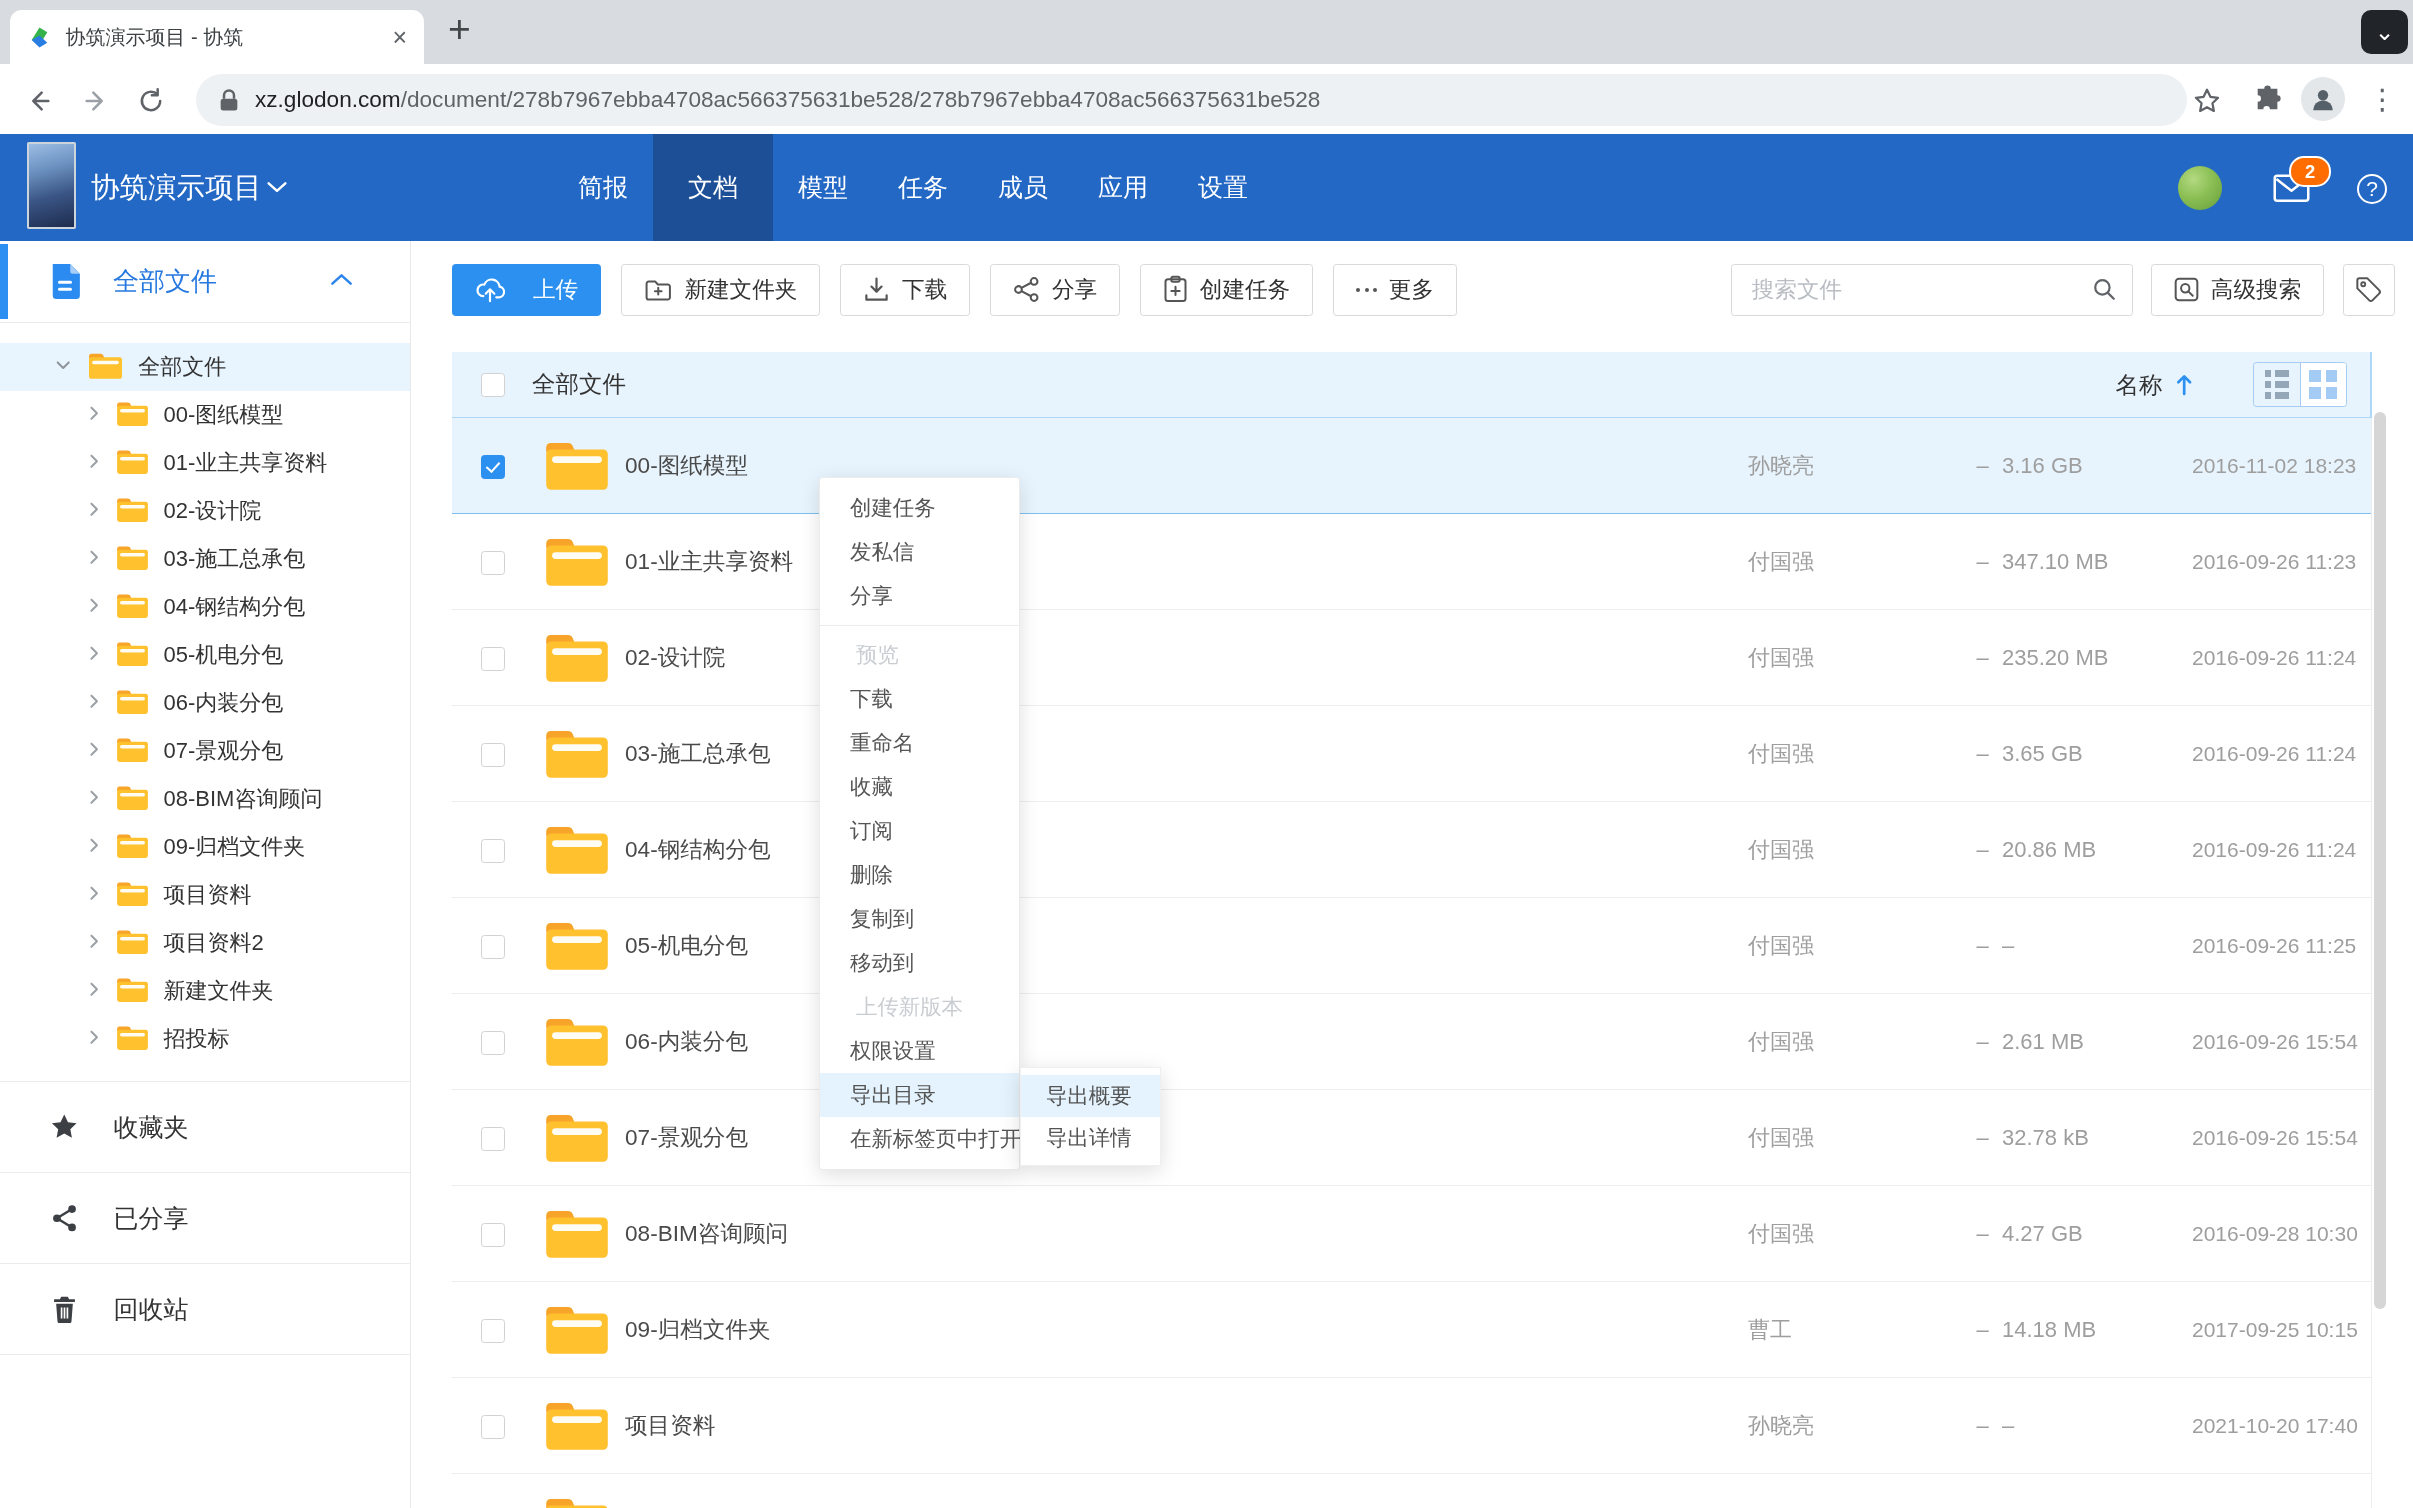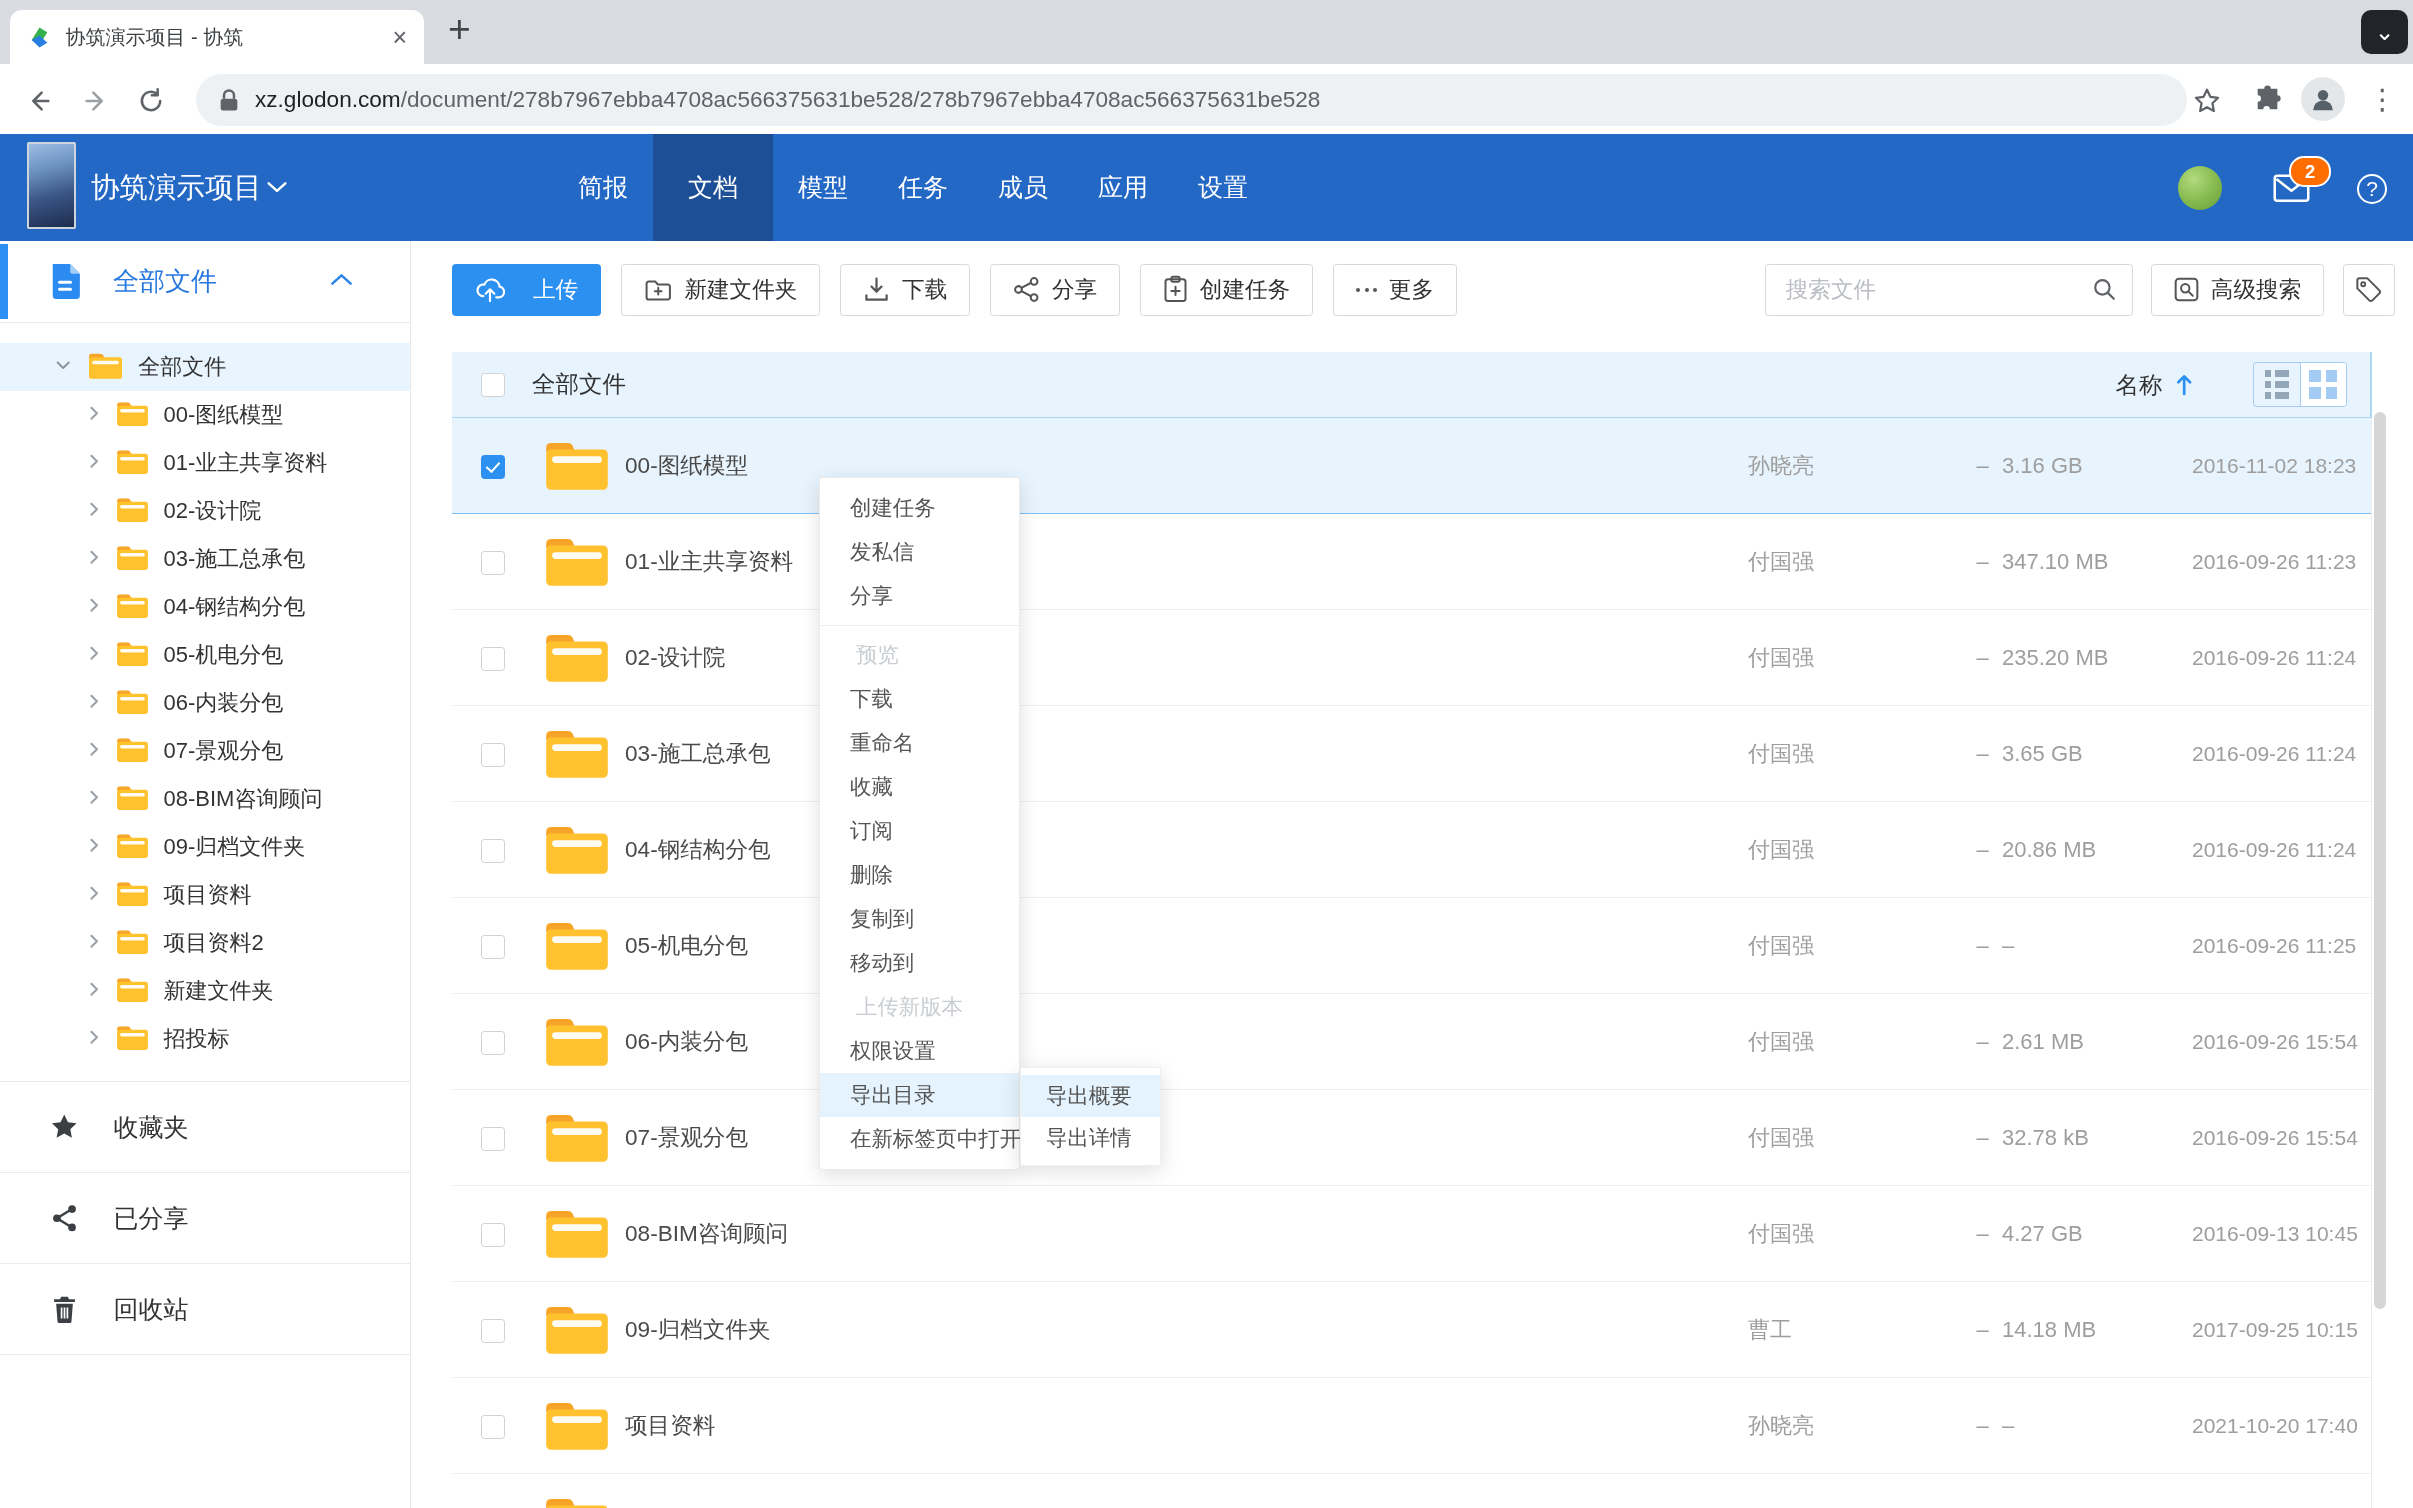--- a/index.html
+++ b/index.html
@@ -67,21 +67,21 @@
   
   .content{position:absolute;left:411px;top:241px;right:0;bottom:0;background:#fff;}
   .ctoolbar{position:absolute;left:41px;top:22.6px;display:flex;gap:20px;}
   .cbtn{height:52px;display:flex;align-items:center;gap:11.7px;padding:0 22px;border:0.8px solid #d9d9d9;
         border-radius:3.4px;background:#fff;font-size:22.6px;color:#333;box-sizing:border-box;cursor:pointer;}
   .cbtn.primary{background:#2b90f0;border-color:#2b90f0;color:#fff;gap:28px;}
   .dots-ic{display:flex;gap:4.2px;}
   .dots-ic i{width:4.2px;height:4.2px;border-radius:50%;background:#555;}
   .search-group{position:absolute;top:22.6px;right:18.4px;display:flex;gap:18.4px;}
   .search-box{position:relative;}
-  .search-input{width:368px;height:52px;border:0.8px solid #d9d9d9;border-radius:3.4px;font-size:22.6px;color:#333;
+  .search-input{width:402px;height:52px;border:0.8px solid #d9d9d9;border-radius:3.4px;font-size:22.6px;color:#333;
                 padding:0 30px 0 20px;box-sizing:border-box;outline:none;font-family:"Liberation Sans",sans-serif;}
   .search-input::placeholder{color:#b9bdc3;}
   .search-mag{position:absolute;right:15px;top:12.6px;}
   .tagbtn{width:52px;height:52px;border:0.8px solid #d9d9d9;border-radius:3.4px;background:#fff;display:flex;
           align-items:center;justify-content:center;box-sizing:border-box;cursor:pointer;}
 
   .table{position:absolute;left:41px;top:111px;right:41px;bottom:0;}
   .thead{position:relative;height:66px;background:#e7f3fd;border-bottom:1.7px solid #aed7f6;box-sizing:border-box;}
   .thead::after{content:"";position:absolute;right:0;top:0;bottom:-1.7px;width:2.5px;background:#aed7f6;}
   .cb{position:absolute;width:23.5px;height:23.5px;border:1.7px solid #d2d2d2;border-radius:3.4px;background:#fff;box-sizing:border-box;}
@@ -676,21 +676,21 @@
             <span class="cb"></span>
             <span class="ficon"><svg width="70" height="56" viewBox="0 0 50 40">
                 <path d="M3 10 V7 q0-3.5 3.5-3.5 h12 q2.6 0 3.4 2.2 l1.8 4.3z" fill="#f7a428"></path>
                 <rect x="3" y="8.2" width="44" height="28.8" rx="3.4" fill="#ffc12e"></rect>
                 <rect x="7.2" y="13" width="35.6" height="4.8" rx="2.4" fill="#fff" opacity="0.95"></rect>
               </svg></span>
             <span class="fname">08-BIM咨询顾问</span>
             <span class="fowner">付国强</span>
             <span class="fdash">–</span>
             <span class="fsize">4.27 GB</span>
-            <span class="fdate">2016-09-13 10:45</span>
+            <span class="fdate">2016-09-28 10:30</span>
           </div>
           <div class="row">
             <span class="cb"></span>
             <span class="ficon"><svg width="70" height="56" viewBox="0 0 50 40">
                 <path d="M3 10 V7 q0-3.5 3.5-3.5 h12 q2.6 0 3.4 2.2 l1.8 4.3z" fill="#f7a428"></path>
                 <rect x="3" y="8.2" width="44" height="28.8" rx="3.4" fill="#ffc12e"></rect>
                 <rect x="7.2" y="13" width="35.6" height="4.8" rx="2.4" fill="#fff" opacity="0.95"></rect>
               </svg></span>
             <span class="fname">09-归档文件夹</span>
             <span class="fowner">曹工</span>

